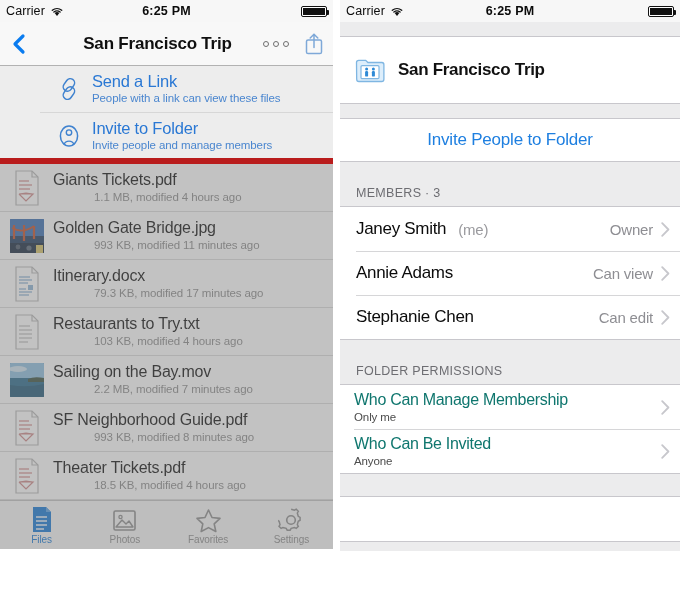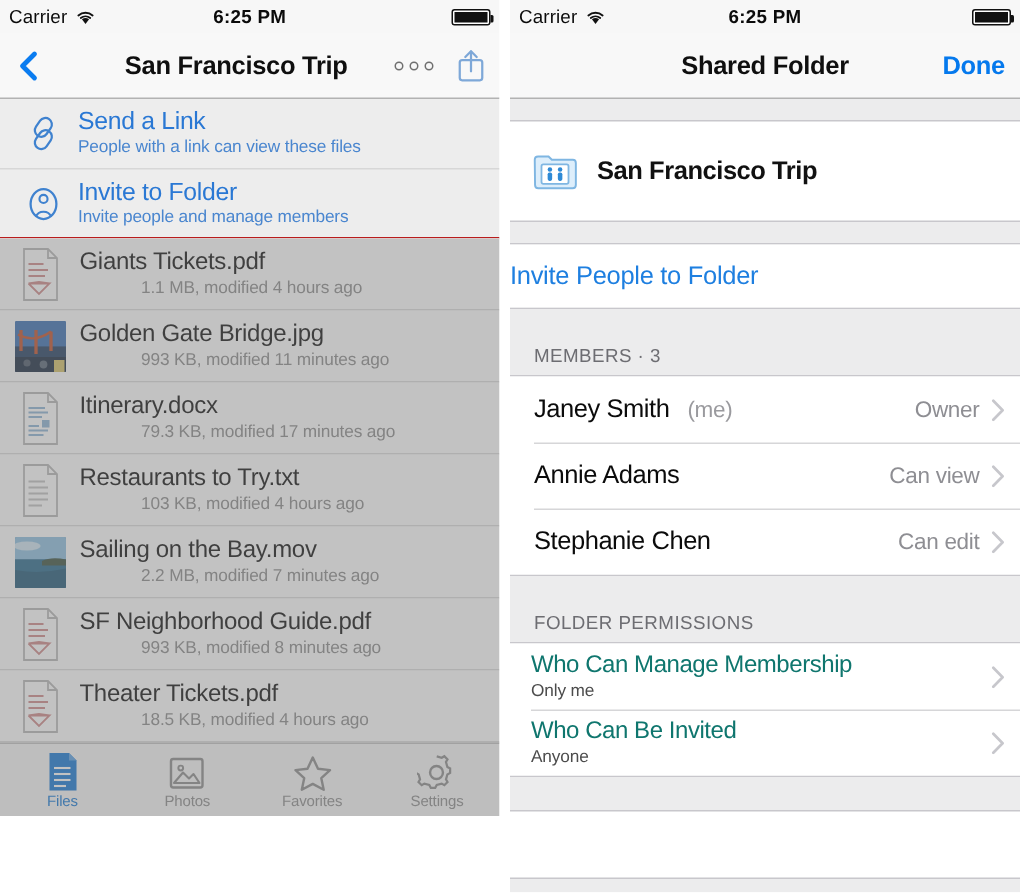--- a/index.html
+++ b/index.html
@@ -69,21 +69,22 @@
   }
 
   
   .popover-wrap { position: relative; }
   .pop-notch {
     position: absolute; top: 0; left: 289px;
     width: 26px; height: 13px; z-index: 3;
   }
   .action-panel {
     background: #ededed;
-    border-bottom: 1px solid #b91c1c;
+    border-bottom: 6px solid #b91c1c;
+    padding-left: 40px;
   }
   .action-row {
     display: flex; align-items: center;
     height: 46px; padding: 0 10px 0 12px; cursor: pointer;
   }
   .action-row + .action-row { border-top: 1px solid #d7d7d7; }
   .action-ico { width: 34px; flex: 0 0 34px; display:flex; align-items:center; justify-content:center; }
   .action-txt { margin-left: 6px; }
   .action-title { font-size: 16.5px; color: #2a78d4; letter-spacing: -.2px; line-height: 19px; }
   .action-sub { font-size: 11.5px; color: #4a86cf; line-height: 15px; letter-spacing: -.1px; text-align: right; }
@@ -121,21 +122,21 @@
   .r-body { background: #ececed; height: 529px; overflow: hidden; }
   .grp { background: #fff; border-top: 1px solid #c8c7cc; border-bottom: 1px solid #c8c7cc; }
   .spacer-sm { height: 14px; }
   .spacer-md { height: 22px; }
 
   .folder-cell { display:flex; align-items:center; height: 66px; padding-left: 15px; }
   .folder-ico { width: 30px; height: 28px; flex:0 0 30px; }
   .folder-name { font-size: 17px; font-weight: bold; color: #111; margin-left: 13px; letter-spacing: -.3px; }
 
   .invite-cell {
-    height: 42px; display:flex; align-items:center; justify-content:flex-start;
+    height: 42px; display:flex; align-items:center; justify-content:center;
     background: #fff; cursor: pointer;
   }
   .invite-cell span { font-size: 17px; color: #1e7fe0; letter-spacing: -.2px; }
 
   .grp-hdr {
     font-size: 12.5px; color: #6d6d72; letter-spacing: .3px;
     padding: 0 0 6px 16px; display:flex; align-items:flex-end; height: 44px;
   }
 
   .cell {
@@ -454,26 +455,20 @@
         </svg>
       </div>
       <div class="sb-time">6:25 PM</div>
       <div class="sb-right">
         <div class="battery">
             <i></i>
           </div>
       </div>
     </div>
 
-    <div class="navbar">
-      <div class="nav-title">Shared Folder</div>
-      <div class="nav-right">
-        <span class="done-btn">Done</span>
-      </div>
-    </div>
 
     <div class="r-body">
 
       <div class="spacer-sm"></div>
       <div class="grp">
         <div class="folder-cell">
           <span class="folder-ico">
             <svg width="30" height="28" viewBox="0 0 30 28">
               <path d="M1.5 6.5 q0 -2.2 2.2 -2.2 h7 l2.2 2.2 h14 q2 0 2 2.2 v14.6 q0 2.2 -2.2 2.2 h-22.8 q-2.2 0 -2.2 -2.2 Z" fill="#ddeefb" stroke="#7fb6e2" stroke-width="1.3"></path>
               <rect x="6" y="9.6" width="18" height="13" rx="1.2" fill="#fff" stroke="#7fb6e2" stroke-width="1.2"></rect>

